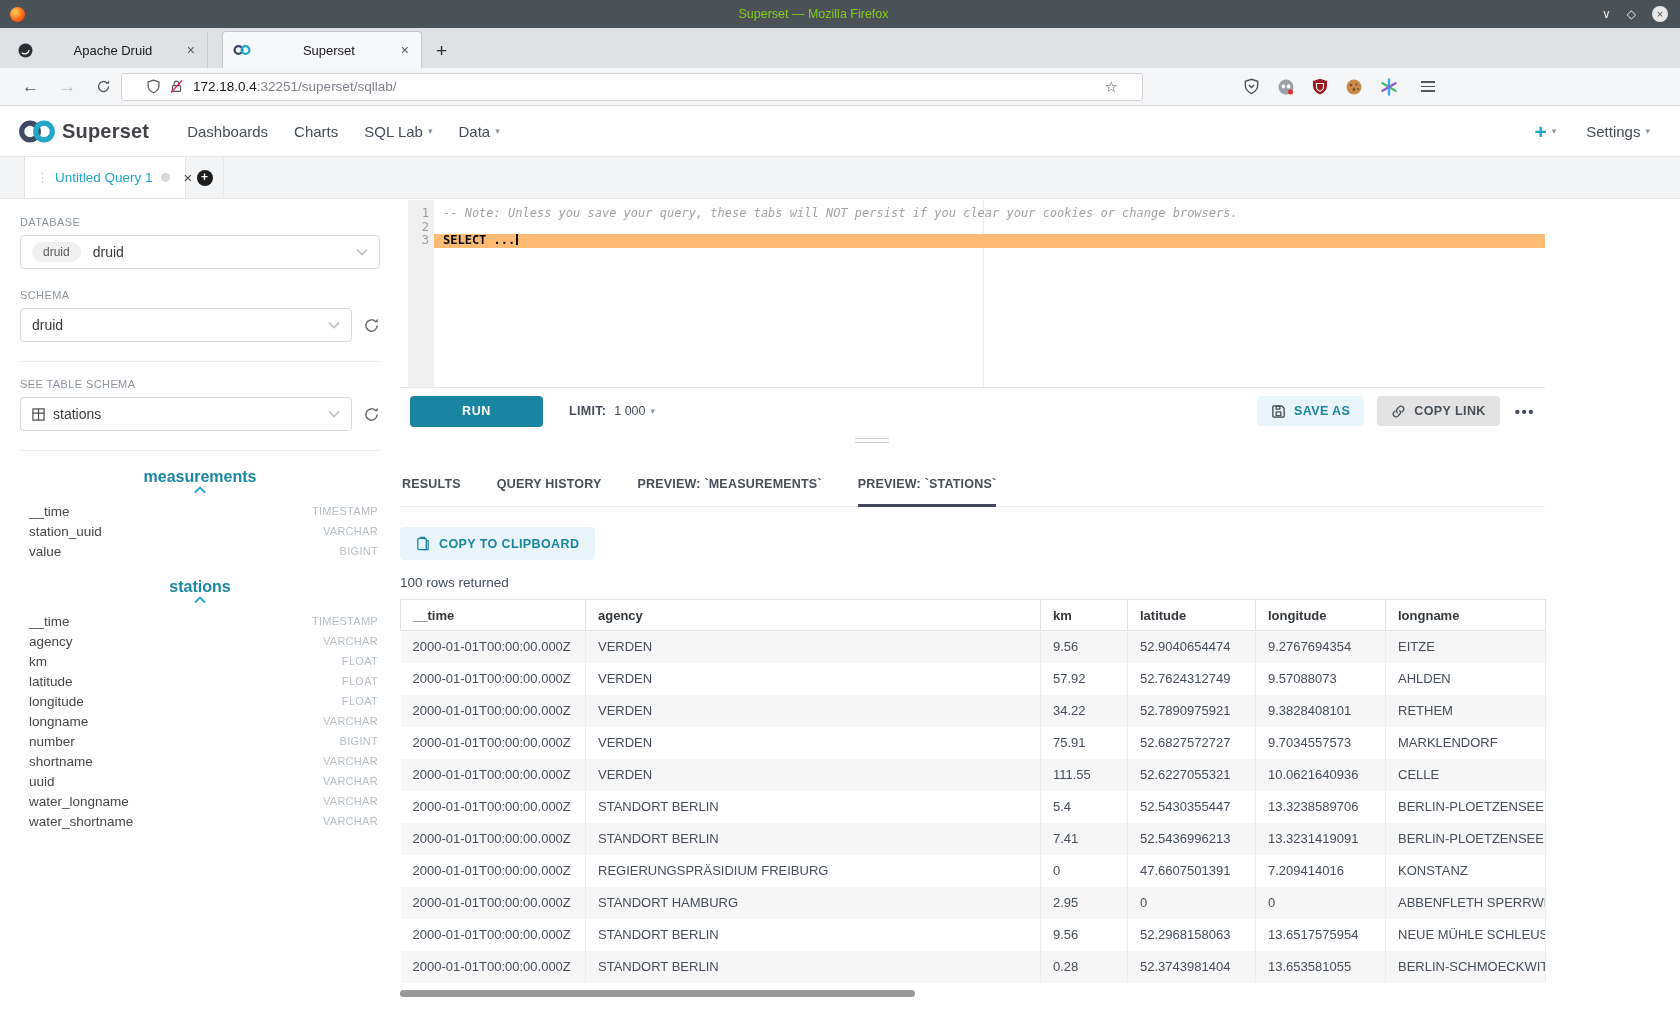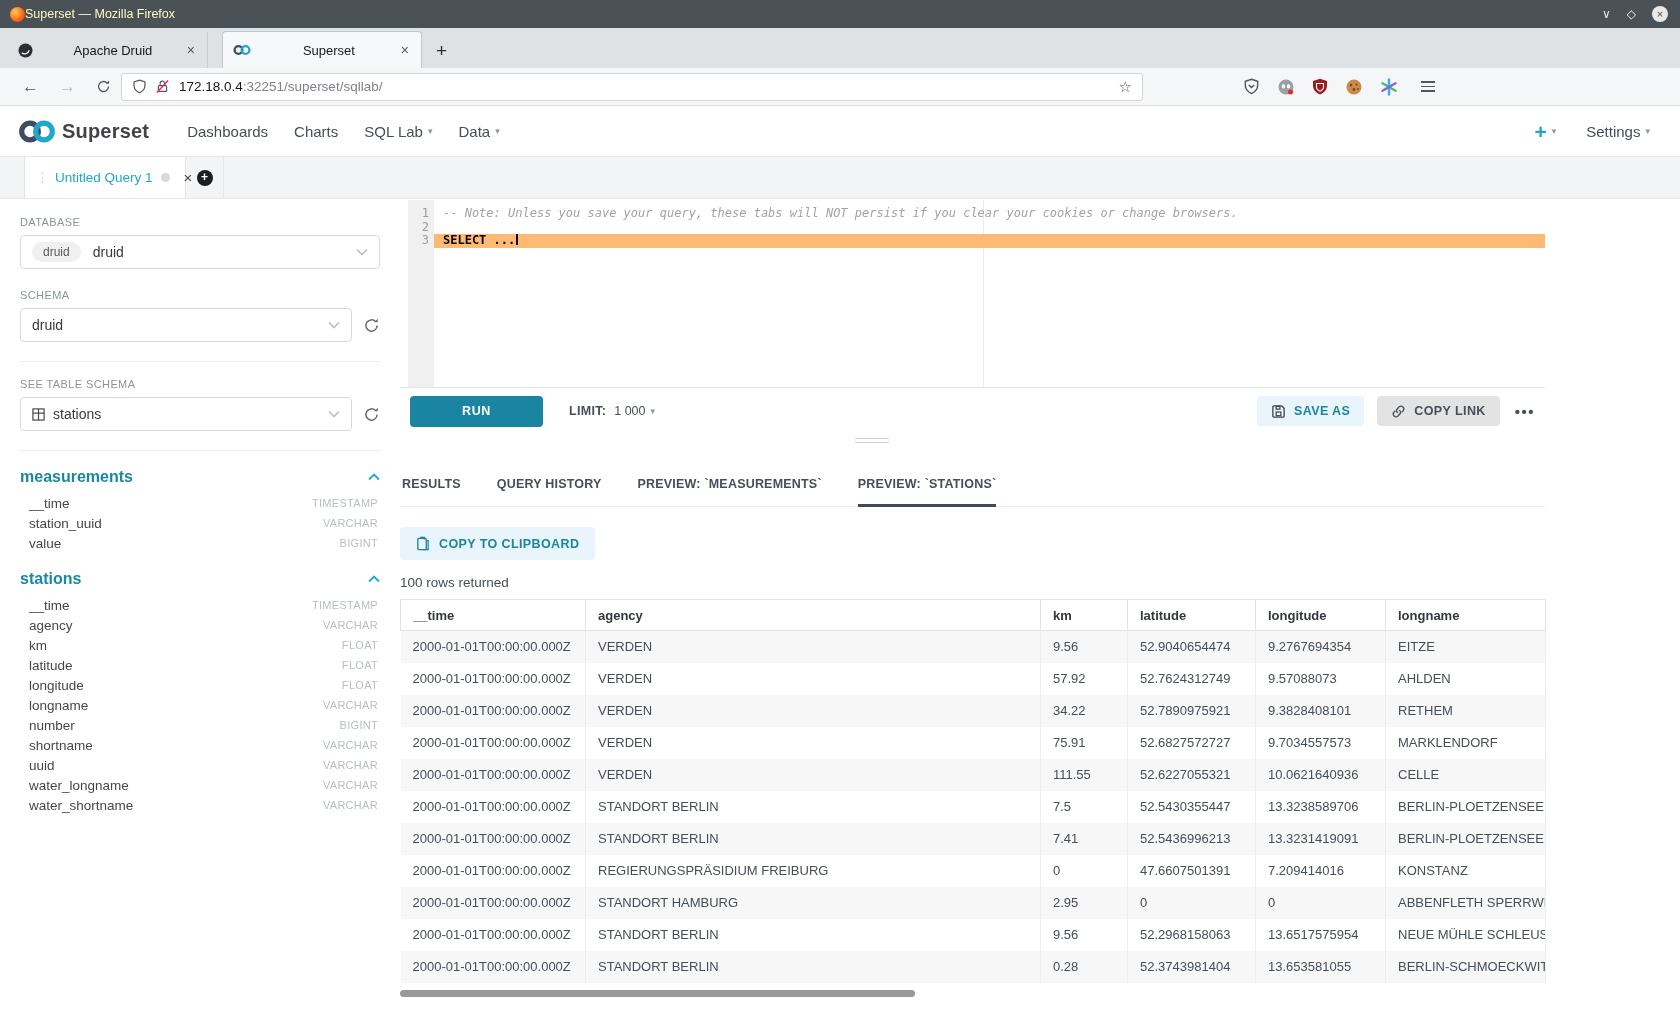--- a/index.html
+++ b/index.html
@@ -3,39 +3,39 @@
 <meta charset="utf-8">
 <style>
   * { margin:0; padding:0; box-sizing:border-box; }
   body { width:1680px; height:1012px; font-family:"Liberation Sans", sans-serif; background:#fff; overflow:hidden; }
   .screen { position:relative; width:1680px; height:1012px; background:#fff; }
 
   
   .titlebar { height:28px; background:#4b5257; display:flex; align-items:center; color:#fff; font-size:12.5px; }
   .ff-badge { width:15px; height:15px; border-radius:50%; margin-left:10px;
               background:radial-gradient(circle at 35% 35%, #ffbd4f 10%, #ff6a18 55%, #e0260e 100%); }
-  .tb-title { flex:1; text-align:left; color:#fef9c3; }
+  .tb-title { flex:1; text-align:center; color:#84cc16; }
   .win-controls { display:flex; align-items:center; gap:16px; margin-right:12px; }
   .wc { color:#e8e8e8; font-size:12px; line-height:1; }
   .wc-close { width:16px; height:16px; border-radius:50%; background:#e8e8e8; color:#44494c; display:flex; align-items:center; justify-content:center; font-size:11px; }
 
   
   .tabstrip { height:40px; background:#dfe2e4; display:flex; align-items:flex-end; }
   .btab { width:200px; height:36px; display:flex; align-items:center; padding:0 10px; font-size:13px; color:#17171c;text-align:center; }
   .btab .blabel { margin-left:8px; flex:1; white-space:nowrap; overflow:hidden; }
   .btab .bclose { color:#53575c; font-size:14px; padding:0 2px; }
   .btab.inactive { border-right:1px solid #c9ccd0; margin-left:8px; }
   .btab.active { background:#f7f8f9; border:1px solid #c4c7cb; border-bottom:none; border-radius:4px 4px 0 0; margin-left:14px; height:37px; }
   .newtab { font-size:19px; color:#2b2e31; margin:0 0 6px 14px; }
 
   
   .urlbar { height:38px; background:#f5f6f7; border-bottom:1px solid #dddfe2; display:flex; align-items:center; padding:0 12px; }
   .navarrow { font-size:17px; color:#54565c; margin:0 10px; }
   .navarrow.disabled { color:#b7b9c0; }
-  .url-field { width:1022px; height:28px; background:#fff; border:1px solid #d4d4d8; border-radius:3px; display:flex; align-items:center; padding:0 10px; margin-left:10px; }
+  .url-field { width:1022px; height:28px; background:#fff; border:1px solid #d4d4d8; border-radius:3px; display:flex; align-items:center; padding:0 24px; margin-left:10px; }
   .url-text { font-size:13.5px; margin-left:9px; white-space:nowrap; }
   .url-host { color:#17171c; }
   .url-rest { color:#80818a; }
   .url-star { margin-left:auto; font-size:15px; color:#54565c; }
   .ext-tray { display:flex; align-items:center; margin-left:100px; gap:17px; }
   .hamb { display:flex; flex-direction:column; gap:3px; margin-left:6px; }
   .hamb div { width:14px; height:1.8px; background:#54565c; }
 
   
   .ssnav { height:51px; background:#fff; border-bottom:1px solid #e7e7e7; display:flex; align-items:center; padding:0 16px; }
@@ -65,21 +65,21 @@
 
   
   .sb-label { font-size:11px; color:#8b949c; letter-spacing:.4px; margin-bottom:7px; }
   .sb-select { height:34px; border:1px solid #d9d9d9; border-radius:4px; background:#fff; display:flex; align-items:center; padding:0 11px; font-size:14px; color:#3a3a3a; }
   .sb-select .grow { flex:1; }
   .pill { background:#f0f0f0; border-radius:11px; padding:3px 11px; font-size:12px; color:#5a5a5a; margin-right:12px; }
   .sb-row { display:flex; align-items:center; gap:11px; }
   .sb-row .sb-select { flex:1; }
   .mt20 { margin-top:20px; } .mt16 { margin-top:16px; }
   .sb-divider { height:1px; background:#ededed; margin-top:19px; }
-  .tbl-head { display:flex; align-items:center; justify-content:space-between; margin-top:17px; margin-bottom:7px; }
+  .tbl-head { display:flex; align-items:center; justify-content:space-between; margin-top:17px; margin-bottom:7px;flex-direction:column; }
   .tbl-name { color:#1a87a3; font-size:16px; font-weight:700; }
   .col-row { display:flex; justify-content:space-between; align-items:center; padding:2.5px 2px 2.5px 9px; }
   .col-name { font-size:13.5px; color:#474747; }
   .col-type { font-size:11px; color:#b7bec4; letter-spacing:.3px; }
 
   
   .editor { position:relative; height:187px; padding-top:7px; font-family:"DejaVu Sans Mono", monospace; font-size:12px; line-height:13.5px; overflow:hidden; }
   .gutter-bg { position:absolute; left:8px; top:0; bottom:0; width:26px; background:#f0f0f0; }
   .print-margin { position:absolute; left:583px; top:0; bottom:0; width:1px; background:#ececec; }
   .ed-row { display:flex; height:13.5px; position:relative; }
@@ -511,21 +511,21 @@
               <td>2000-01-01T00:00:00.000Z</td>
               <td>VERDEN</td>
               <td>111.55</td>
               <td>52.6227055321</td>
               <td>10.0621640936</td>
               <td>CELLE</td>
             </tr>
             <tr>
               <td>2000-01-01T00:00:00.000Z</td>
               <td>STANDORT BERLIN</td>
-              <td>7.5</td>
+              <td>5.4</td>
               <td>52.5430355447</td>
               <td>13.3238589706</td>
               <td>BERLIN-PLOETZENSEE UP</td>
             </tr>
             <tr>
               <td>2000-01-01T00:00:00.000Z</td>
               <td>STANDORT BERLIN</td>
               <td>7.41</td>
               <td>52.5436996213</td>
               <td>13.3231419091</td>

